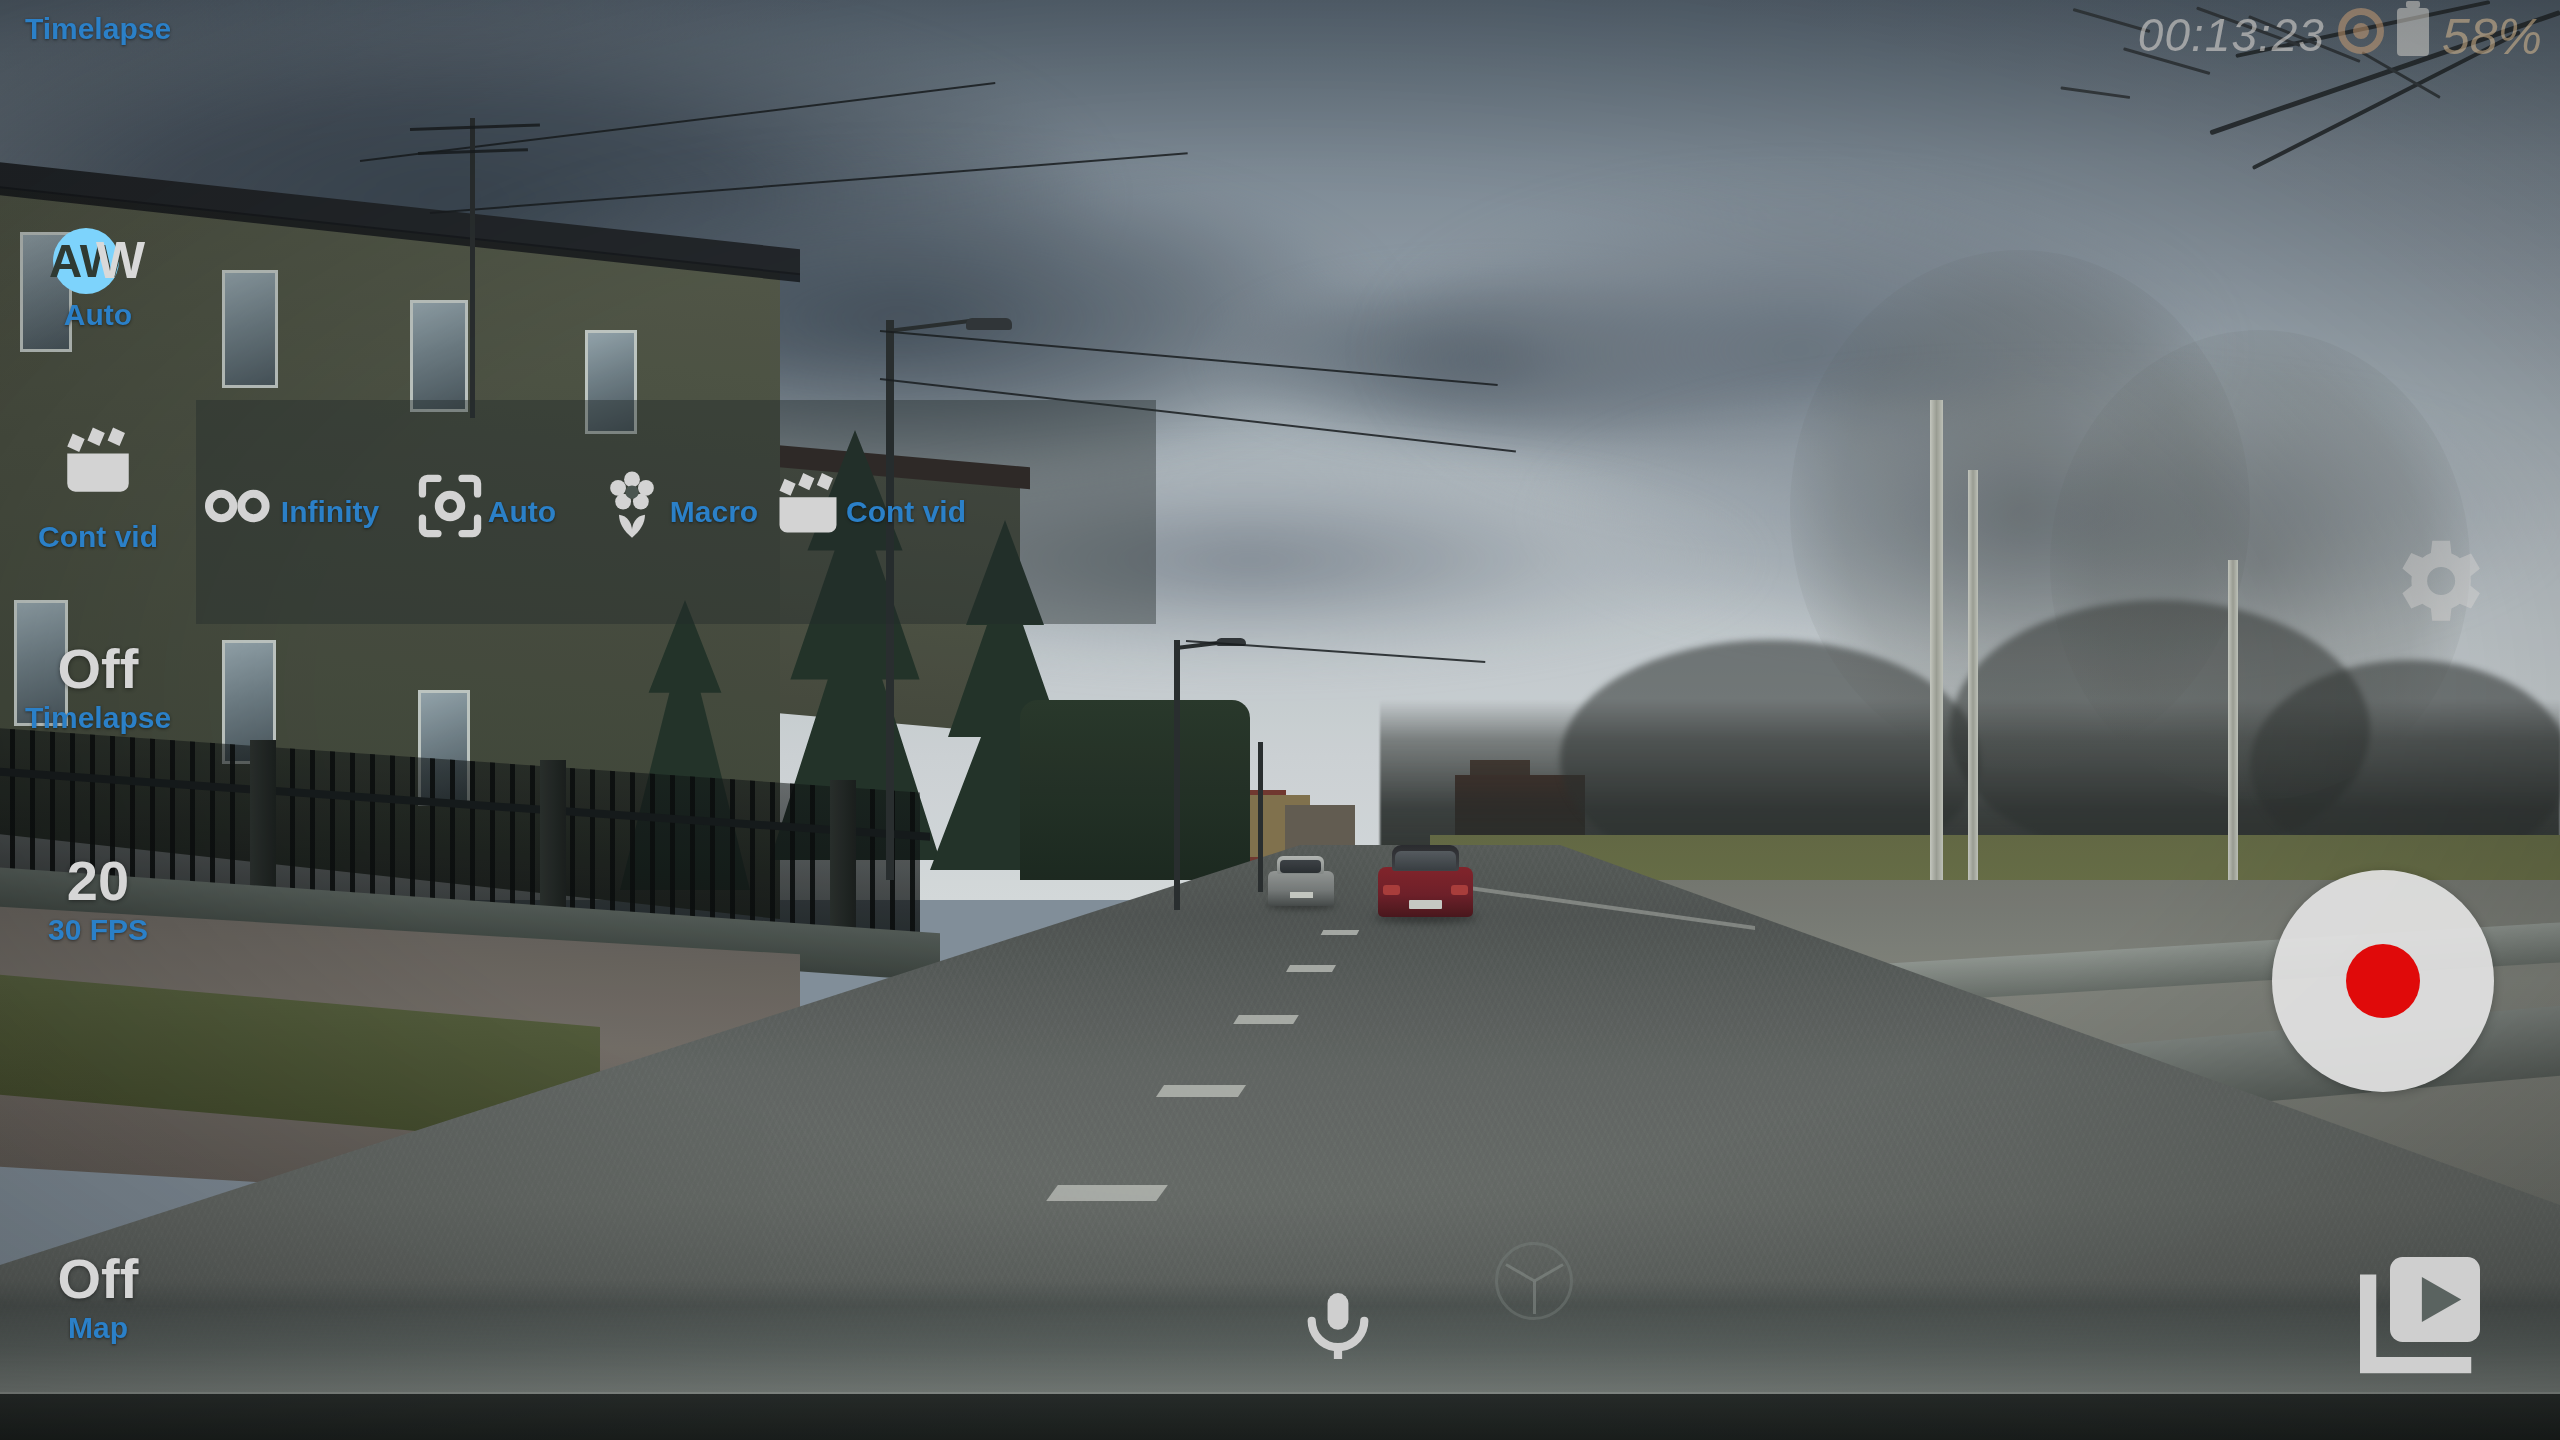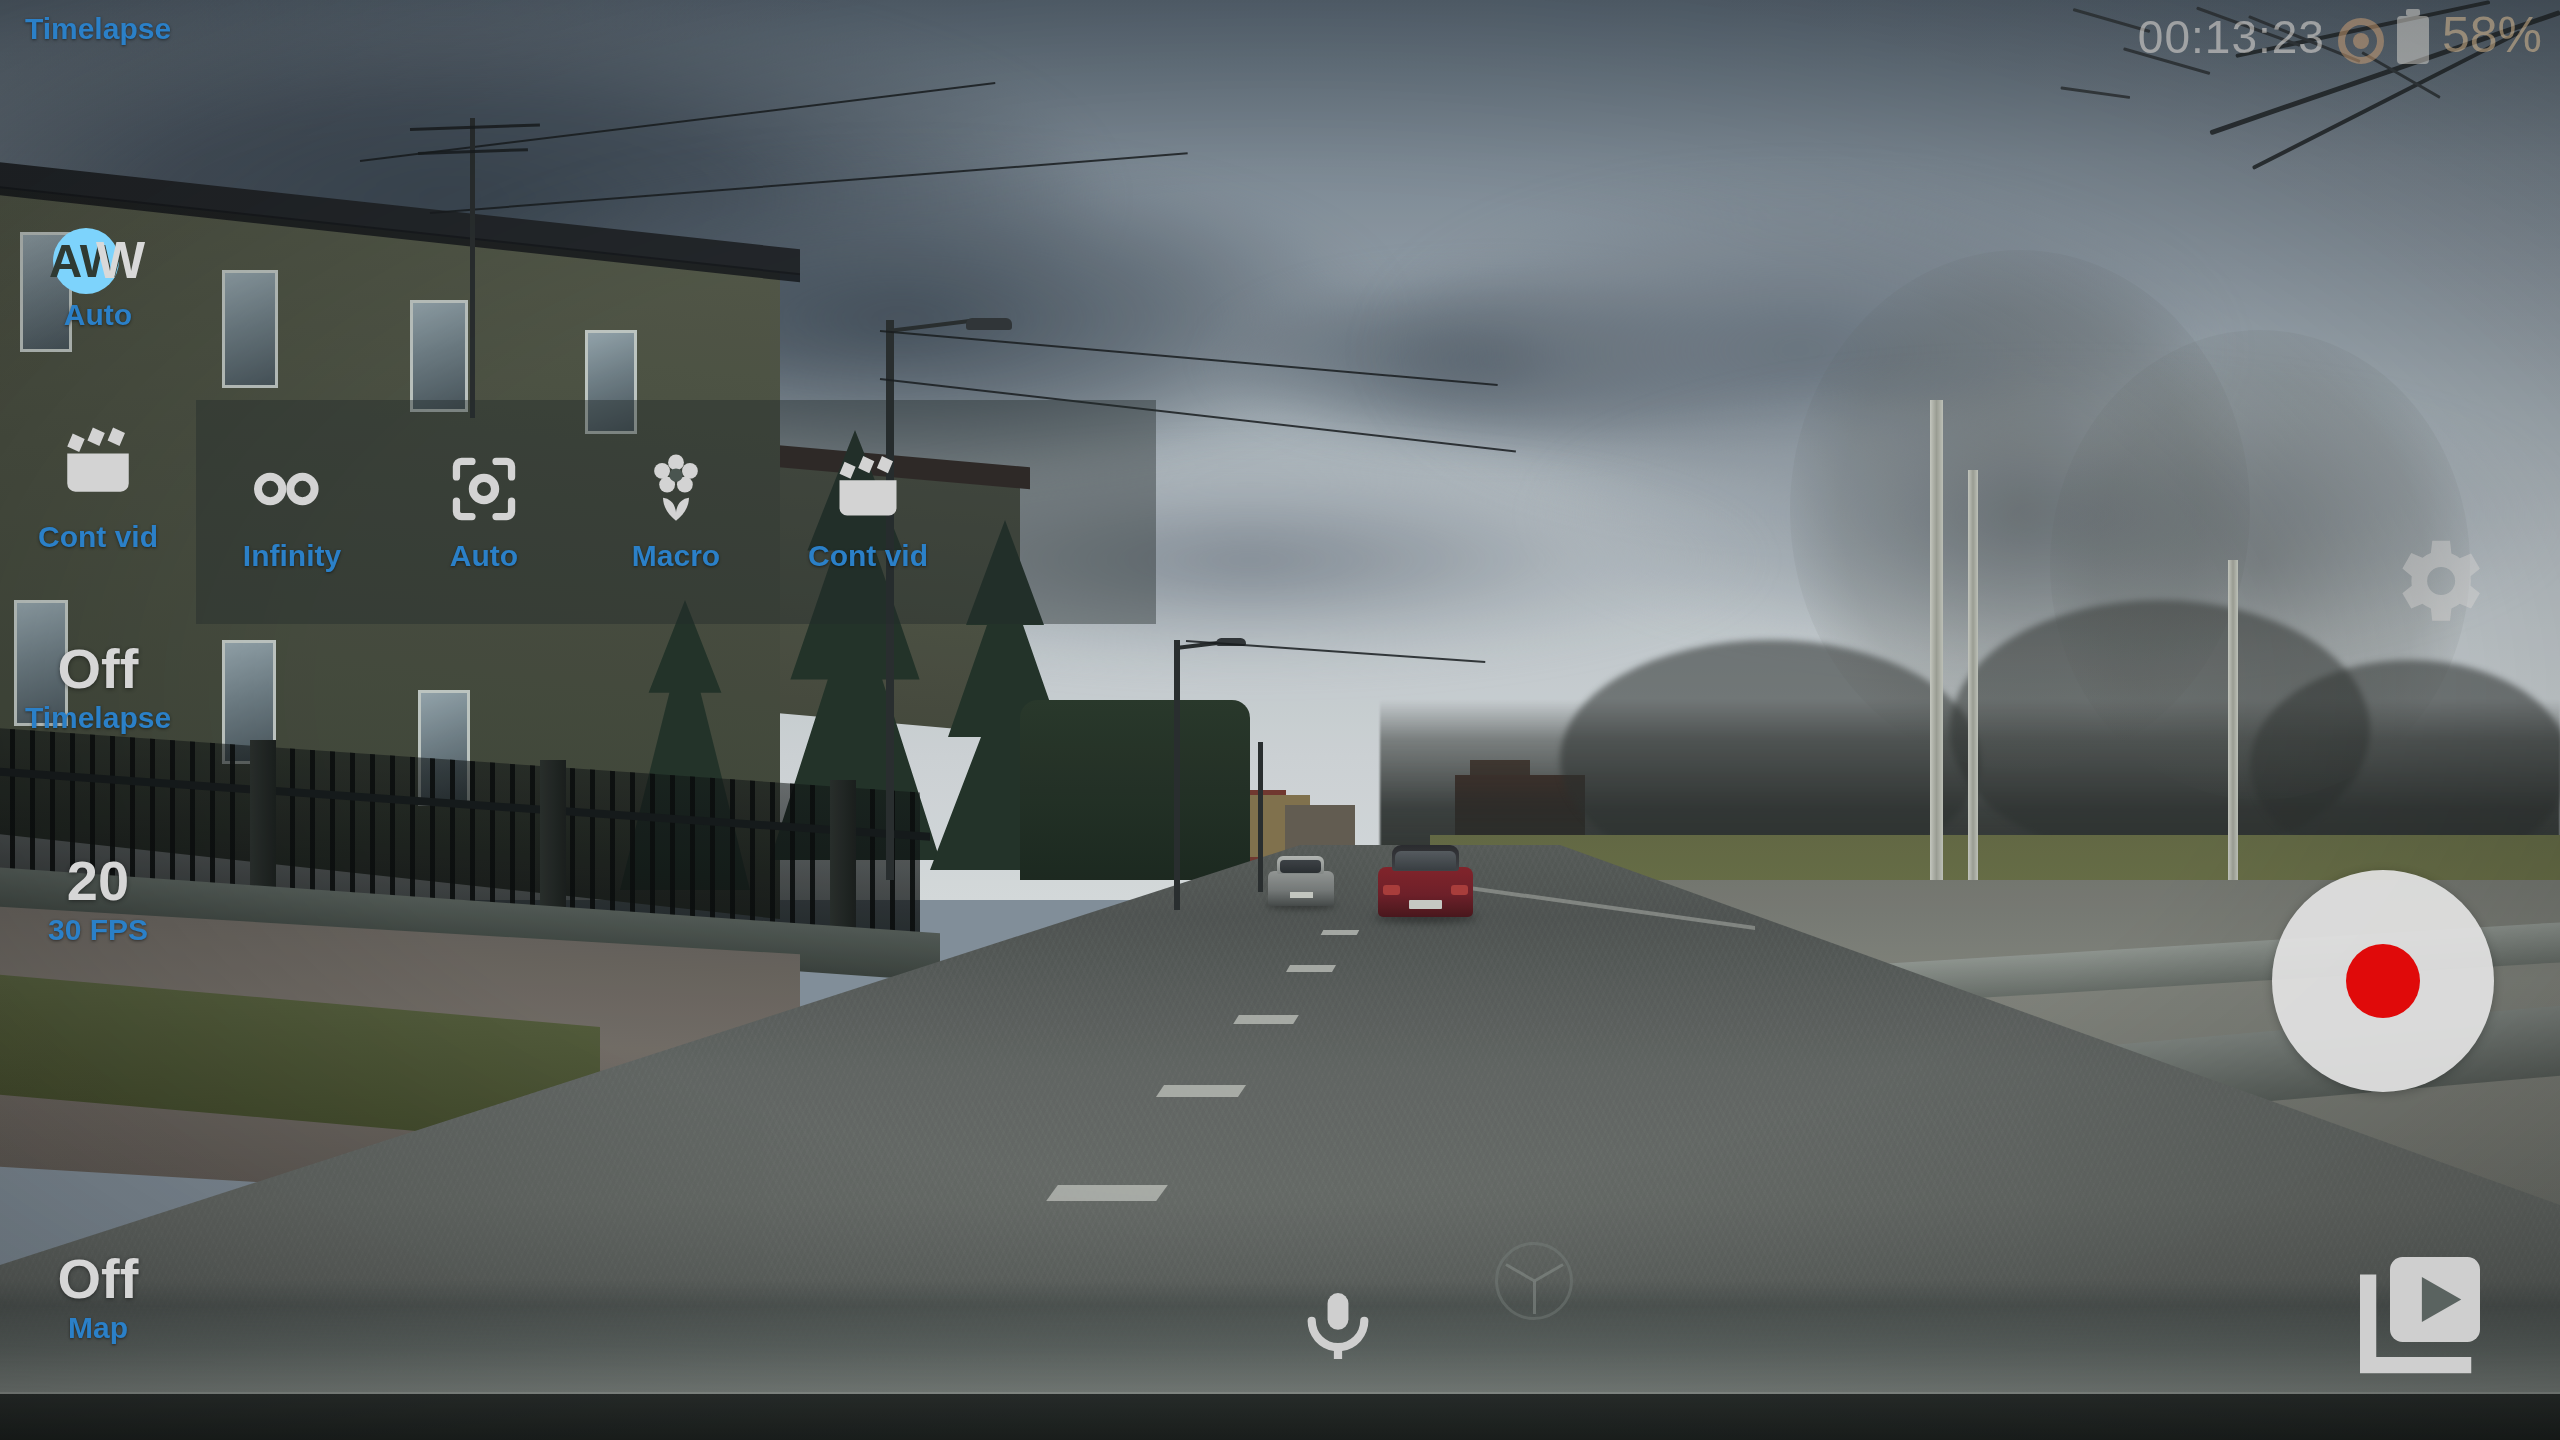--- a/index.html
+++ b/index.html
@@ -196,30 +196,30 @@
   .aw-icon { position:relative; width:90px; height:66px; }
   .aw-circle { position:absolute; left:0; top:0; width:66px; height:66px; border-radius:50%;
     background:#7dd3fc; display:flex; align-items:center; justify-content:center;
     font-size:46px; font-weight:bold; color:#2f3a33; }
   .aw-w { position:absolute; right:-2px; top:6px; font-size:52px; font-weight:bold;
     color:#d9d9d9; line-height:1; }
 
   
   .focus-panel { position:absolute; left:196px; top:400px; width:960px; height:224px;
     background:rgba(36,44,44,0.42); display:flex; align-items:flex-start; }
-  .focus-item { width:192px; height:224px; display:flex; flex-direction:column;
+  .focus-item { width:192px; height:224px; display:flex; flex-direction:row;
     align-items:center; justify-content:center; }
   .focus-icon { width:76px; height:76px; display:flex; align-items:center; justify-content:center;
     color:#d3d3d3; margin-bottom:12px; }
   .focus-lbl { font-size:30px; font-weight:bold; color:#2b80c8;
     text-shadow:0 1px 3px rgba(0,0,0,.5); white-space:nowrap; }
 
   
   .status { position:absolute; right:18px; top:8px; height:56px;
-    display:flex; align-items:flex-end; gap:13px; }
+    display:flex; align-items:flex-start; gap:13px;font-style:italic; }
   .status-timer { font-size:46px; font-weight:400; color:rgba(228,222,216,.55); letter-spacing:1px; }
   .rec-ring { width:46px; height:46px; border-radius:50%;
     border:7px solid rgba(224,170,120,.45); display:flex; align-items:center; justify-content:center; }
   .rec-ring i { width:16px; height:16px; border-radius:50%; background:rgba(224,170,120,.45); }
   .battery { position:relative; width:32px; height:48px; border-radius:4px;
     background:rgba(225,222,214,.48); }
   .battery:before { content:""; position:absolute; left:9px; top:-7px; width:14px; height:7px;
     border-radius:2px; background:rgba(225,222,214,.48); }
   .status-pct { font-size:50px; color:rgba(230,196,150,.5); }
 

